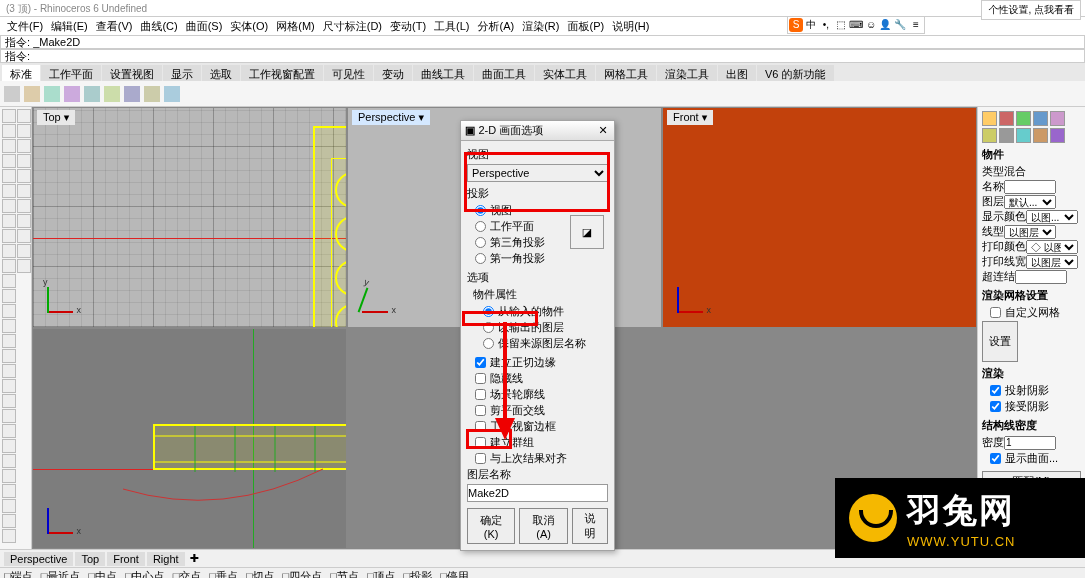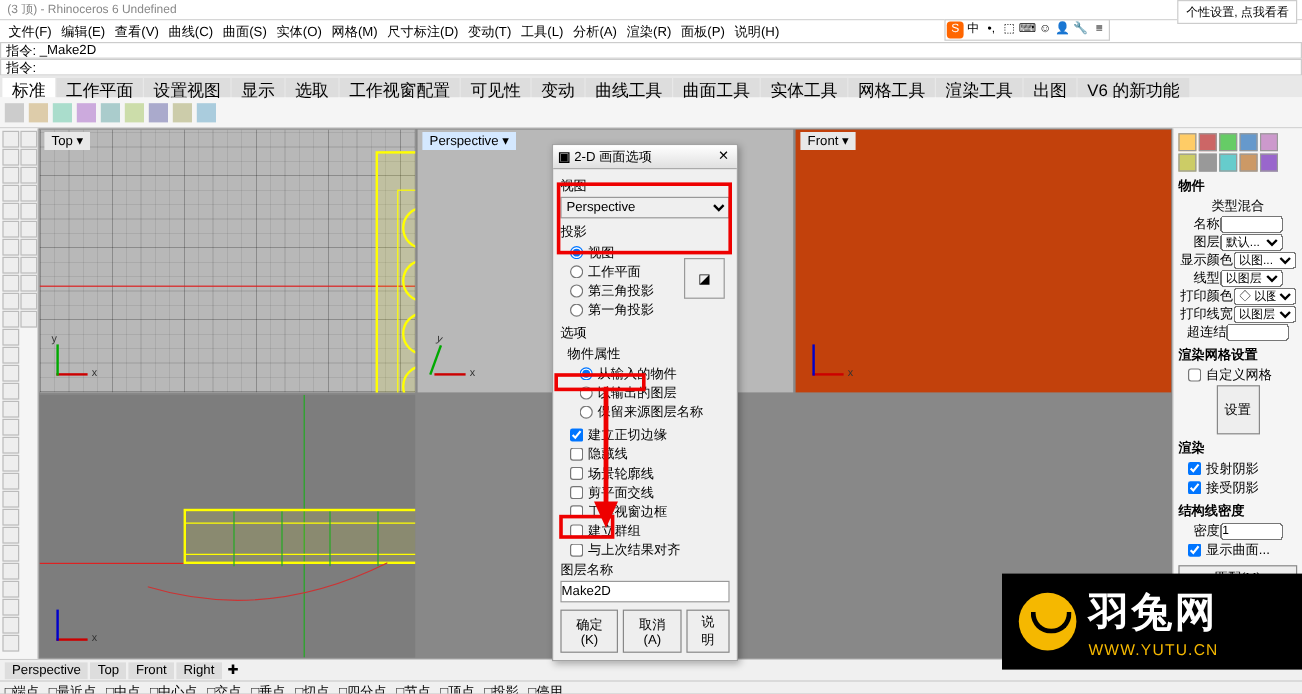--- a/index.html
+++ b/index.html
@@ -3,40 +3,40 @@
 <meta charset="utf-8">
 <style>
 *{box-sizing:border-box;margin:0;padding:0;font-family:"Microsoft YaHei",SimSun,sans-serif;font-size:11px}
 body{width:1085px;height:578px;background:#f0f0f0;position:relative;overflow:hidden}
 .titlebar{height:17px;background:#fff;border-bottom:1px solid #ccc;padding:0 6px;color:#888;font-size:10px;line-height:17px}
 .menubar{height:18px;background:#fff;display:flex;gap:2px;padding:0 4px;align-items:center}
 .menubar span{padding:0 3px;font-size:11px;cursor:pointer}
 .cmdline{height:14px;background:#fff;border:1px solid #ccc;padding:0 4px;font-size:11px;display:flex;align-items:center}
 .cmdinput{height:14px;background:#fff;border:1px solid #ccc;padding:0 4px;font-size:11px;display:flex;align-items:center}
 .tabbar{height:18px;background:#e8e8e8;display:flex;gap:1px;padding:2px 2px 0}
-.tab{padding:2px 8px;background:#ddd;font-size:14px;cursor:pointer}
+.tab{padding:2px 8px;background:#ddd;font-size:11px;cursor:pointer}
 .tab.active{background:#fff}
 .toolstrip{height:26px;background:#f5f5f5;border-bottom:1px solid #ccc;display:flex;align-items:center;gap:4px;padding:0 4px}
 .smico{width:16px;height:16px;display:inline-block}
 .main{display:flex;height:442px}
 .lefttools{width:32px;background:#f5f5f5;border-right:1px solid #ccc;display:flex;flex-direction:column;flex-wrap:wrap;gap:1px;padding:2px;align-content:flex-start}
 .tbtn{width:14px;height:14px;background:#eee;border:1px solid #bbb;cursor:pointer}
 .viewports{flex:1;display:grid;grid-template-columns:1fr 1fr 1fr;grid-template-rows:1fr 1fr;gap:2px;background:#888;padding:1px;position:relative}
 .vp{background:#b8b8b8;position:relative;overflow:hidden}
 .vplabel{position:absolute;top:2px;left:4px;background:#e8e8e8;padding:1px 6px;font-size:11px;z-index:2;cursor:pointer}
 .vplabel.active{background:#d4e8ff}
 .grid{position:absolute;inset:0;background-image:repeating-linear-gradient(0deg,rgba(0,0,0,.08) 0 1px,transparent 1px 12px),repeating-linear-gradient(90deg,rgba(0,0,0,.08) 0 1px,transparent 1px 12px),repeating-linear-gradient(0deg,rgba(0,0,0,.18) 0 1px,transparent 1px 60px),repeating-linear-gradient(90deg,rgba(0,0,0,.18) 0 1px,transparent 1px 60px)}
 .axis{position:absolute;bottom:14px;left:14px;width:30px;height:30px}
 .ax-x{position:absolute;bottom:0;left:0;width:26px;height:2px;background:#c00}
 .ax-x:after{content:"x";position:absolute;right:-8px;top:-6px;font-size:9px;color:#333}
 .ax-y{position:absolute;bottom:0;left:0;width:2px;height:26px;background:#0a0}
 .ax-y:after{content:"y";position:absolute;top:-10px;left:-4px;font-size:9px;color:#333}
 .ax-z{position:absolute;bottom:0;left:0;width:2px;height:26px;background:#00c}
 .rightpanel{width:108px;background:#f5f5f5;border-left:1px solid #ccc;padding:4px;font-size:11px;overflow:hidden}
-.panelrow{display:flex;justify-content:center;margin:0 0;align-items:center}
+.panelrow{display:flex;justify-content:flex-start;margin:0 0;align-items:center}
 .panelrow select,.panelrow input{width:52px;font-size:10px;height:14px}
 .panelhdr{font-weight:bold;margin-top:4px;margin-bottom:2px}
 .bottombar{height:18px;background:#f0f0f0;border-top:1px solid #ccc;display:flex;align-items:center;gap:2px;padding:0 4px;font-size:11px}
 .btab{padding:1px 6px;background:#ddd;cursor:pointer}
 .snapbar{height:18px;background:#f0f0f0;border-top:1px solid #ccc;display:flex;align-items:center;gap:8px;padding:0 4px;font-size:11px}
 .snapbar label{display:flex;align-items:center;gap:2px}
 .dialog{position:absolute;top:120px;left:460px;width:155px;background:#f0f0f0;border:1px solid #a3a3a3;box-shadow:2px 2px 6px rgba(0,0,0,.3);z-index:50;font-size:11px}
 .dlgtitle{height:20px;background:linear-gradient(#fff,#e0e0e0);display:flex;align-items:center;justify-content:space-between;padding:0 4px;border-bottom:1px solid #aaa}
 .dlgclose{width:14px;height:14px;text-align:center;line-height:12px;cursor:pointer}
 .dlgbody{padding:6px}

